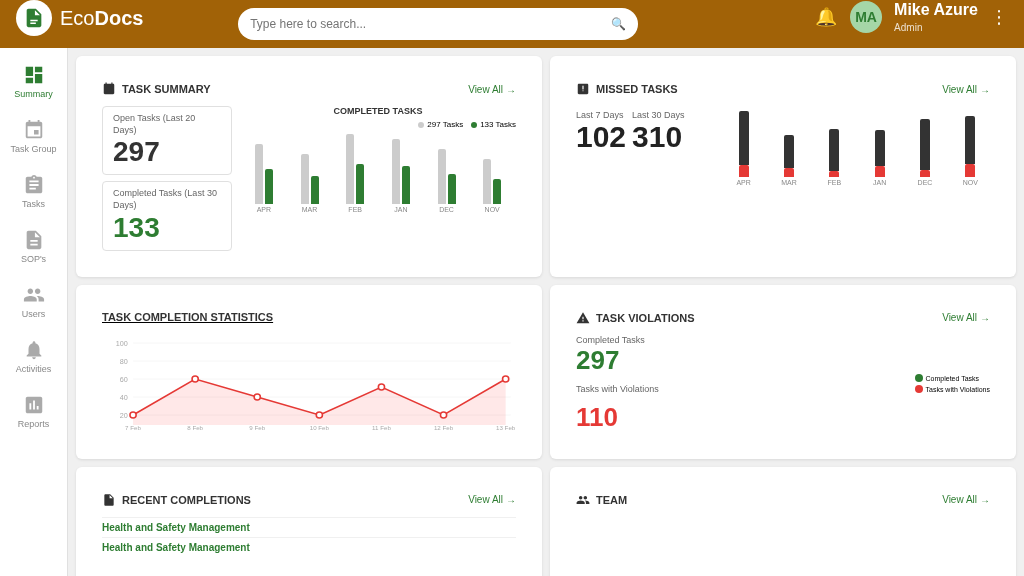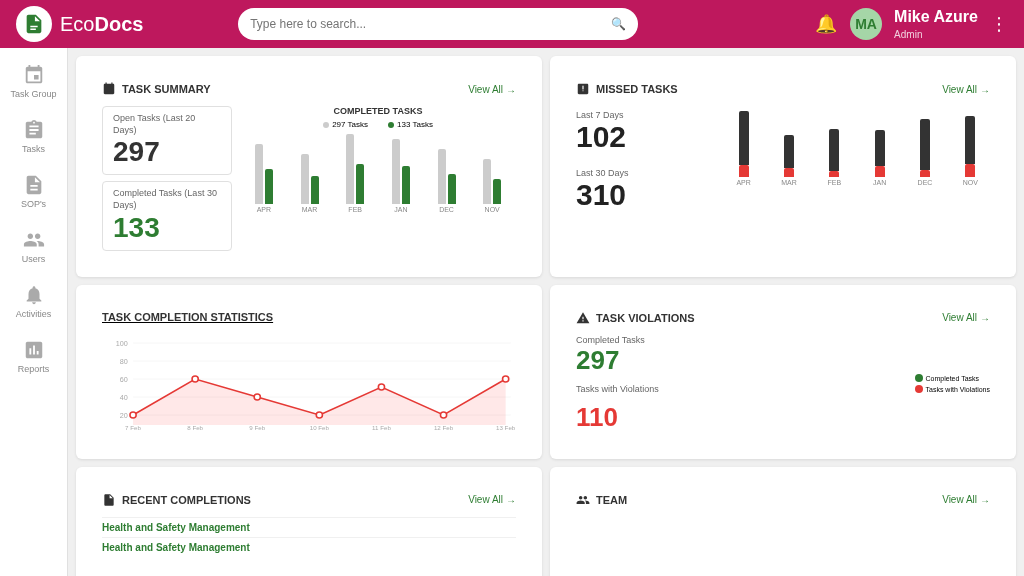--- a/index.html
+++ b/index.html
@@ -1,23 +1,23 @@
 <!DOCTYPE html>
 <html><head>
   <meta charset="utf-8">
   <style>
     * { box-sizing: border-box; margin: 0; padding: 0; }
     body { font-family: Arial, sans-serif; background: #f0f0f0; font-size: 12px; overflow: hidden; }
 
     
     .topnav {
-      background: #be185d;
+      background: #a16207;
       height: 48px;
       display: flex;
-      align-items: center;
+      align-items: flex-start;
       padding: 0 16px;
       gap: 12px;
       color: white;
     }
     .logo { display: flex; align-items: center; gap: 8px; font-size: 20px; font-weight: bold; color: white; }
     .logo-icon { width: 36px; height: 36px; background: white; border-radius: 50%; display: flex; align-items: center; justify-content: center; }
     .logo-icon svg { width: 22px; height: 22px; }
     .search-bar {
       flex: 1; max-width: 400px; margin: 8px auto;
       background: white; border-radius: 20px;
@@ -62,37 +62,37 @@
 
     
     .task-summary-body { display: flex; gap: 8px; }
     .stat-boxes { display: flex; flex-direction: column; gap: 6px; width: 130px; }
     .stat-box { border: 1px solid #e0e0e0; border-radius: 4px; padding: 6px 10px; }
     .stat-label { font-size: 9px; color: #666; line-height: 1.3; }
     .stat-value { font-size: 28px; font-weight: bold; }
     .stat-value.green { color: #2e7d32; }
     .chart-area { flex: 1; }
     .chart-title { font-size: 9px; font-weight: bold; color: #333; text-align: center; margin-bottom: 4px; }
-    .legend { display: flex; gap: 20px; justify-content: center; font-size: 8px; margin-bottom: 4px; }
+    .legend { display: flex; gap: 8px; justify-content: flex-end; font-size: 8px; margin-bottom: 4px; }
     .legend-item { display: flex; align-items: center; gap: 3px; }
     .legend-dot { width: 6px; height: 6px; border-radius: 50%; }
 
     
     .bar-chart { display: flex; align-items: flex-end; gap: 6px; height: 80px; padding: 0 4px; }
     .bar-group { display: flex; flex-direction: column; align-items: center; gap: 2px; flex: 1; }
     .bar-label { font-size: 7px; color: #888; }
     .bars { display: flex; gap: 2px; align-items: flex-end; height: 70px; }
     .bar { border-radius: 2px 2px 0 0; width: 8px; }
 
     
     .tcs-card { grid-column: 1; text-decoration: underline; }
     .line-chart-container { position: relative; height: 100px; }
 
     
-    .missed-stats { display: flex; flex-direction: column; gap: 6px; width: 140px; }
+    .missed-stats { display: flex; flex-direction: row; gap: 6px; width: 140px; }
     .missed-stat { padding: 4px 0; }
     .missed-label { font-size: 9px; color: #666; }
     .missed-value { font-size: 30px; font-weight: bold; color: #222; }
     .missed-body { display: flex; gap: 8px; }
 
     
     .dark-bar-chart { display: flex; align-items: flex-end; gap: 6px; height: 80px; flex: 1; }
     .dark-bar-group { display: flex; flex-direction: column; align-items: center; gap: 2px; flex: 1; }
     .dark-bars { display: flex; gap: 1px; align-items: flex-end; height: 70px; }
     .dark-bar { border-radius: 2px 2px 0 0; width: 10px; }
@@ -149,20 +149,26 @@
       <div class="user-role">Admin</div>
     </div>
     <span class="nav-icon">⋮</span>
   </div>
 </div>
 
 <div class="main-layout">
 
   <div class="sidebar">
 
+    <div class="sidebar-item active">
+      <svg viewBox="0 0 24 24" fill="#2e7d32">
+          <path d="M3 13h8V3H3v10zm0 8h8v-6H3v6zm10 0h8V11h-8v10zm0-18v6h8V3h-8z"></path>
+        </svg>
+      <span>Summary</span>
+    </div>
 
     <div class="sidebar-item">
       <svg viewBox="0 0 24 24" fill="#aaa">
           <path d="M17 12h-5v5h5v-5zM16 1v2H8V1H6v2H5c-1.11 0-1.99.9-1.99 2L3 19c0 1.1.89 2 2 2h14c1.1 0 2-.9 2-2V5c0-1.1-.9-2-2-2h-1V1h-2zm3 18H5V8h14v11z"></path>
         </svg>
       <span>Task Group</span>
     </div>
 
     <div class="sidebar-item">
       <svg viewBox="0 0 24 24" fill="#aaa">

